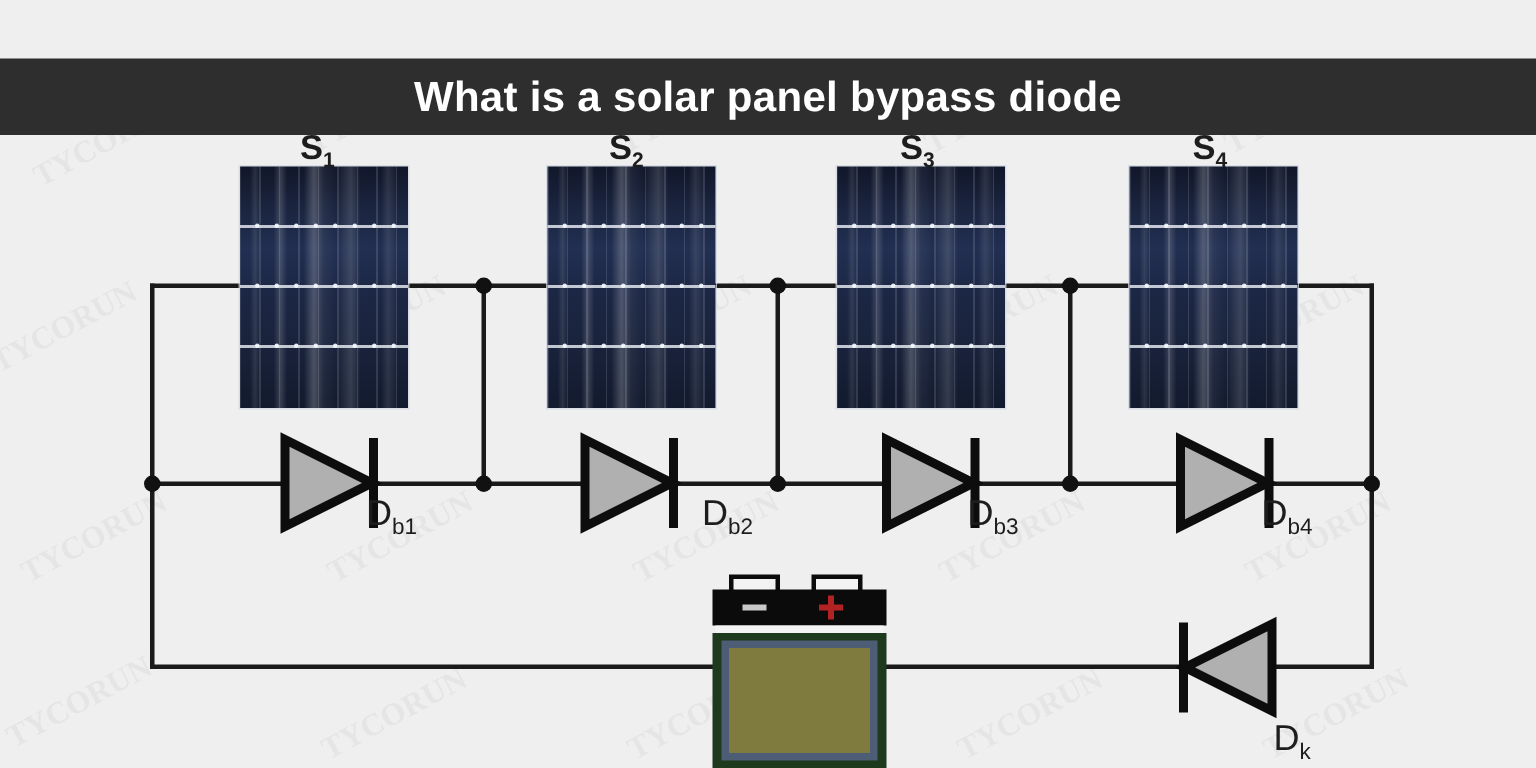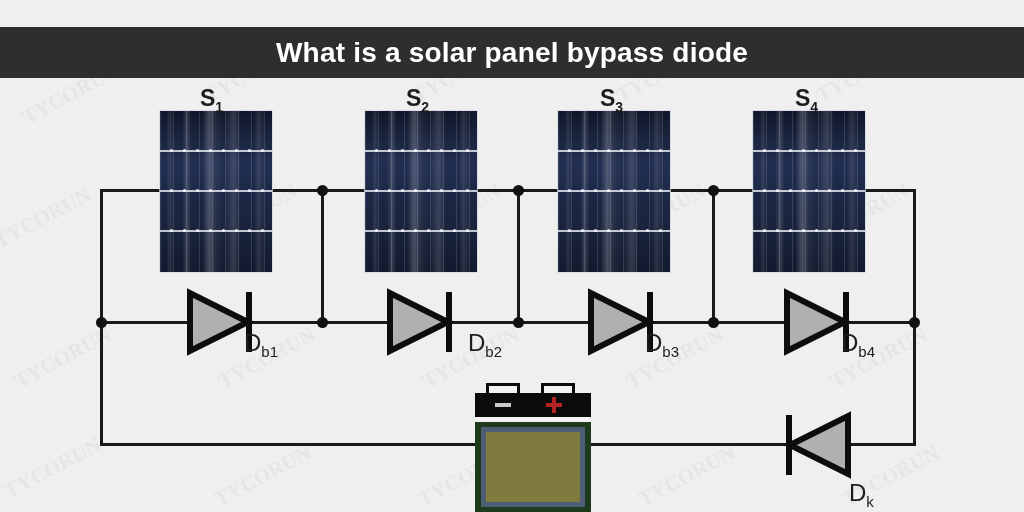--- a/index.html
+++ b/index.html
@@ -130,21 +130,21 @@
   <div class="wm" style="left: 214px; top: 372px; color: rgb(228, 228, 228);">TYCORUN</div>
   <div class="wm" style="left: 418px; top: 372px; color: rgb(228, 228, 228);">TYCORUN</div>
   <div class="wm" style="left: 622px; top: 372px; color: rgb(228, 228, 228);">TYCORUN</div>
   <div class="wm" style="left: 826px; top: 372px; color: rgb(228, 228, 228);">TYCORUN</div>
   <div class="wm" style="left: 0px; top: 482px; color: rgb(228, 228, 228);">TYCORUN</div>
   <div class="wm" style="left: 210px; top: 490px; color: rgb(228, 228, 228);">TYCORUN</div>
   <div class="wm" style="left: 414px; top: 490px; color: rgb(228, 228, 228);">TYCORUN</div>
   <div class="wm" style="left: 634px; top: 490px; color: rgb(228, 228, 228);">TYCORUN</div>
   <div class="wm" style="left: 838px; top: 490px; color: rgb(228, 228, 228);">TYCORUN</div>
 
-  <div class="titlebar" style="background: rgb(46, 46, 46);">
+  <div class="titlebar" style="background: rgb(46, 46, 46); margin-top: 12px;">
     <div class="title" style="color: rgb(255, 255, 255);">What is a solar panel bypass diode</div>
   </div>
 
   <div class="wireH" style="left:100px;top:189px;width:816px;"></div>
 
   <div class="wireH" style="left:100px;top:321px;width:816px;"></div>
 
   <div class="wireH" style="left:100px;top:443px;width:816px;"></div>
 
   <div class="wireV" style="left:100px;top:189px;height:257px;"></div>

